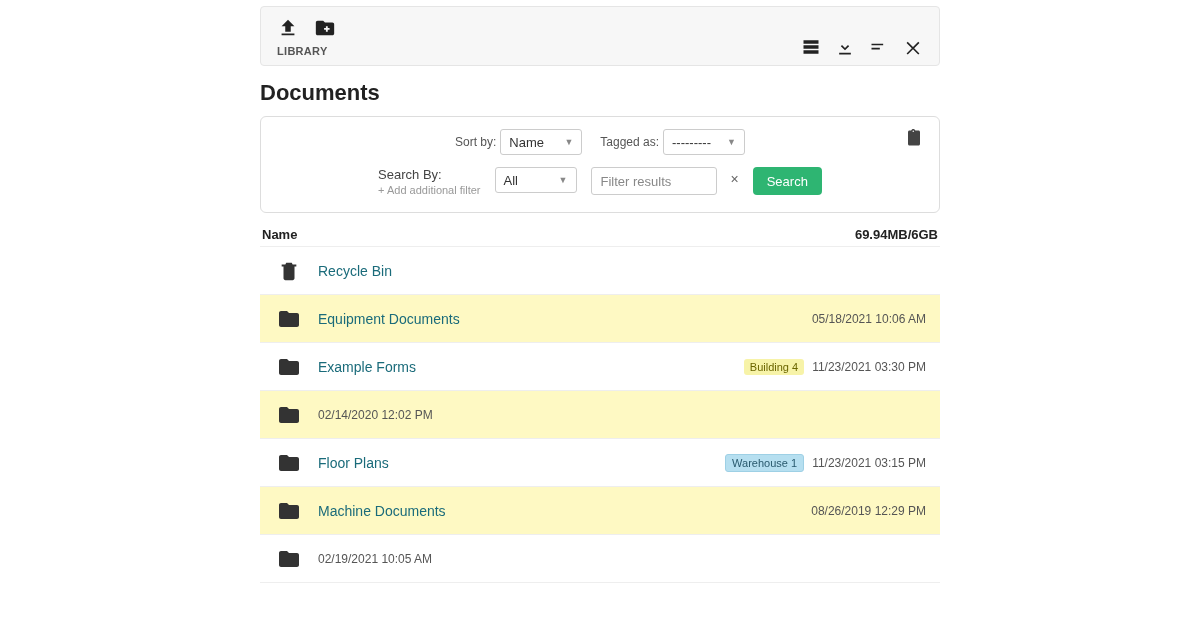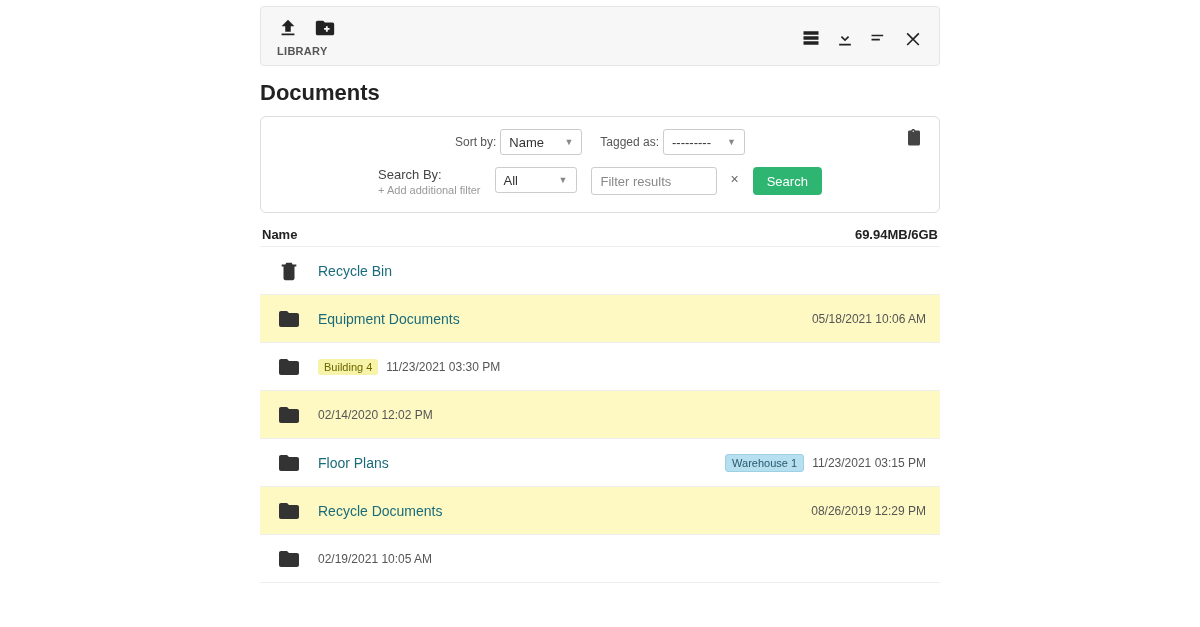--- a/index.html
+++ b/index.html
@@ -14,21 +14,21 @@
     margin: 6px auto 0;
   }
 
   
   .toolbar {
     background: #f7f7f7;
     border: 1px solid #e5e5e5;
     border-radius: 4px;
     padding: 10px 16px 8px;
     display: flex;
-    align-items: center;
+    align-items: flex-end;
     justify-content: space-between;
     gap: 6px;
   }
   .toolbar-left {
     display: flex;
     flex-direction: column;
     gap: 6px;
   }
   .toolbar-left-icons {
     display: flex;
@@ -321,20 +321,21 @@
         <span class="row-right">
           <span class="timestamp">05/18/2021 10:06 AM</span>
         </span>
       </div>
       <div class="row">
         <span class="row-icon">
           <svg width="28" height="24" viewBox="0 0 24 24" fill="#333">
             <path d="M10 4H4c-1.1 0-2 .9-2 2v12c0 1.1.9 2 2 2h16c1.1 0 2-.9 2-2V8c0-1.1-.9-2-2-2h-8l-2-2z"></path>
           </svg>
         </span>
+        <span class="row-name"><a>Example Forms</a></span>
         <span class="row-right">
           <span class="tag tag-yellow">Building 4</span>
           <span class="timestamp">11/23/2021 03:30 PM</span>
         </span>
       </div>
       <div class="row alt">
         <span class="row-icon">
           <svg width="28" height="24" viewBox="0 0 24 24" fill="#333">
             <path d="M10 4H4c-1.1 0-2 .9-2 2v12c0 1.1.9 2 2 2h16c1.1 0 2-.9 2-2V8c0-1.1-.9-2-2-2h-8l-2-2z"></path>
           </svg>
@@ -354,21 +355,21 @@
           <span class="tag tag-blue">Warehouse 1</span>
           <span class="timestamp">11/23/2021 03:15 PM</span>
         </span>
       </div>
       <div class="row alt">
         <span class="row-icon">
           <svg width="28" height="24" viewBox="0 0 24 24" fill="#333">
             <path d="M10 4H4c-1.1 0-2 .9-2 2v12c0 1.1.9 2 2 2h16c1.1 0 2-.9 2-2V8c0-1.1-.9-2-2-2h-8l-2-2z"></path>
           </svg>
         </span>
-        <span class="row-name"><a>Recycle Documents</a></span>
+        <span class="row-name"><a>Machine Documents</a></span>
         <span class="row-right">
           <span class="timestamp">08/26/2019 12:29 PM</span>
         </span>
       </div>
       <div class="row">
         <span class="row-icon">
           <svg width="28" height="24" viewBox="0 0 24 24" fill="#333">
             <path d="M10 4H4c-1.1 0-2 .9-2 2v12c0 1.1.9 2 2 2h16c1.1 0 2-.9 2-2V8c0-1.1-.9-2-2-2h-8l-2-2z"></path>
           </svg>
         </span>

